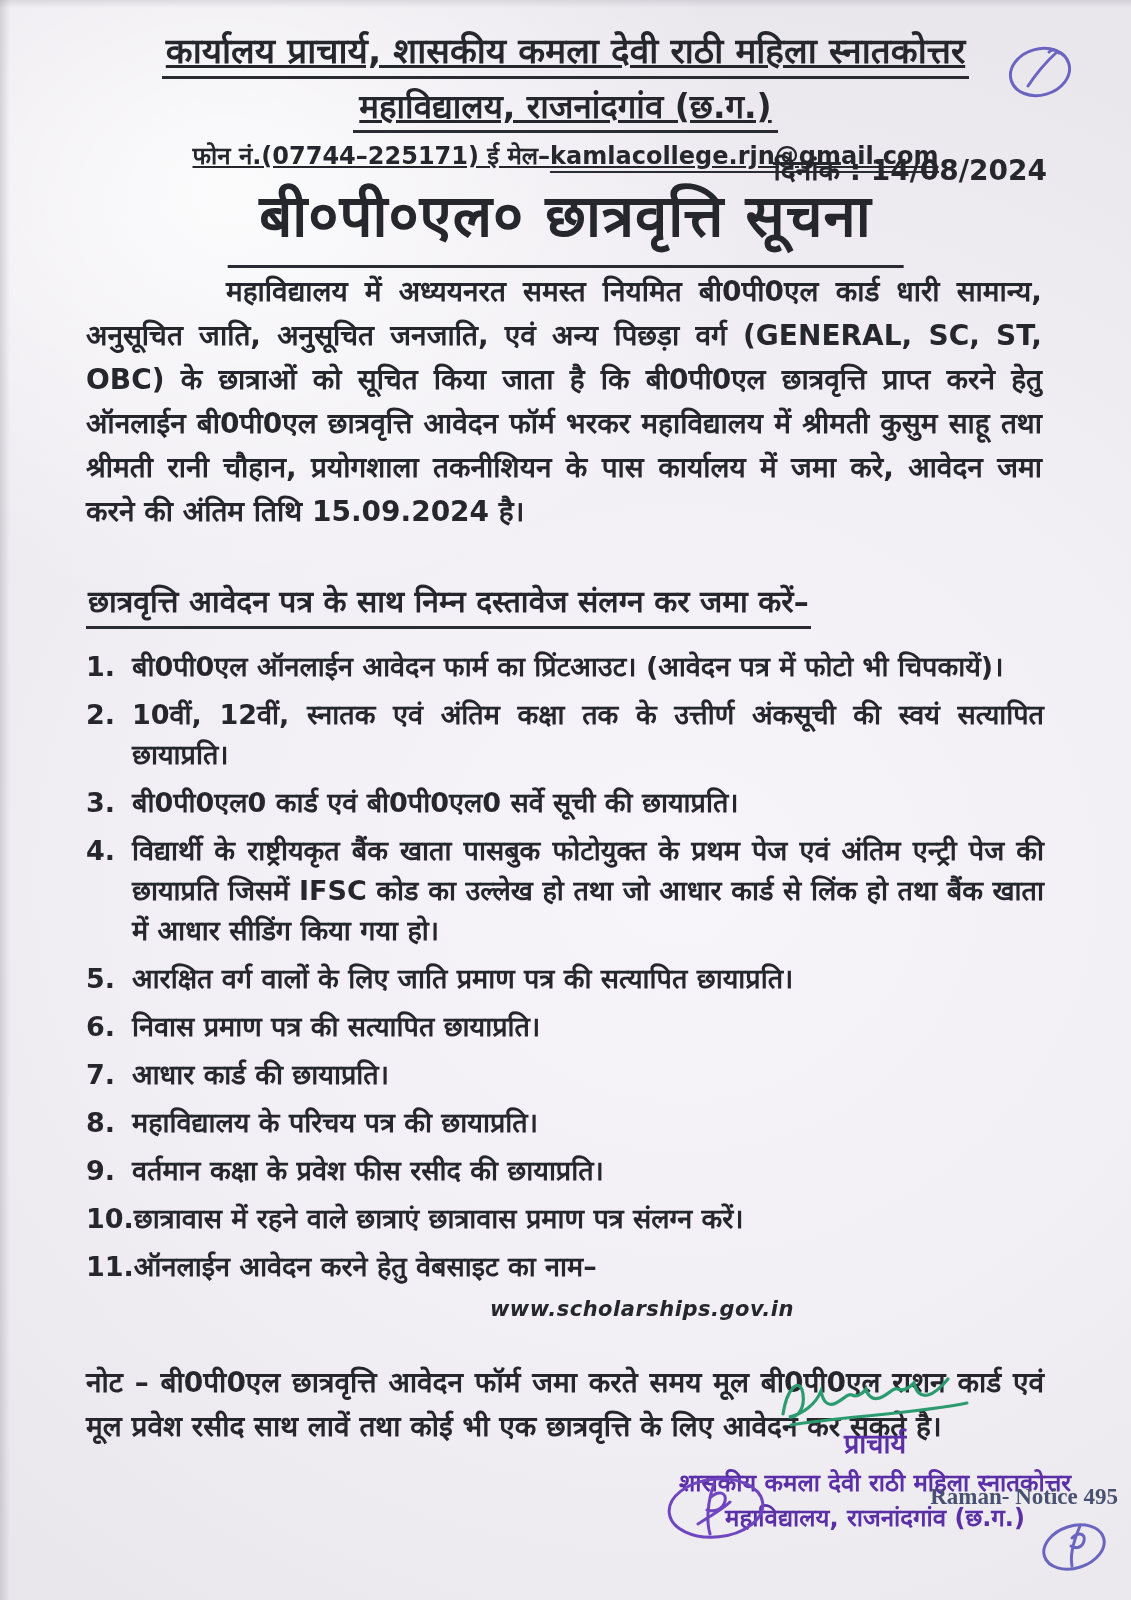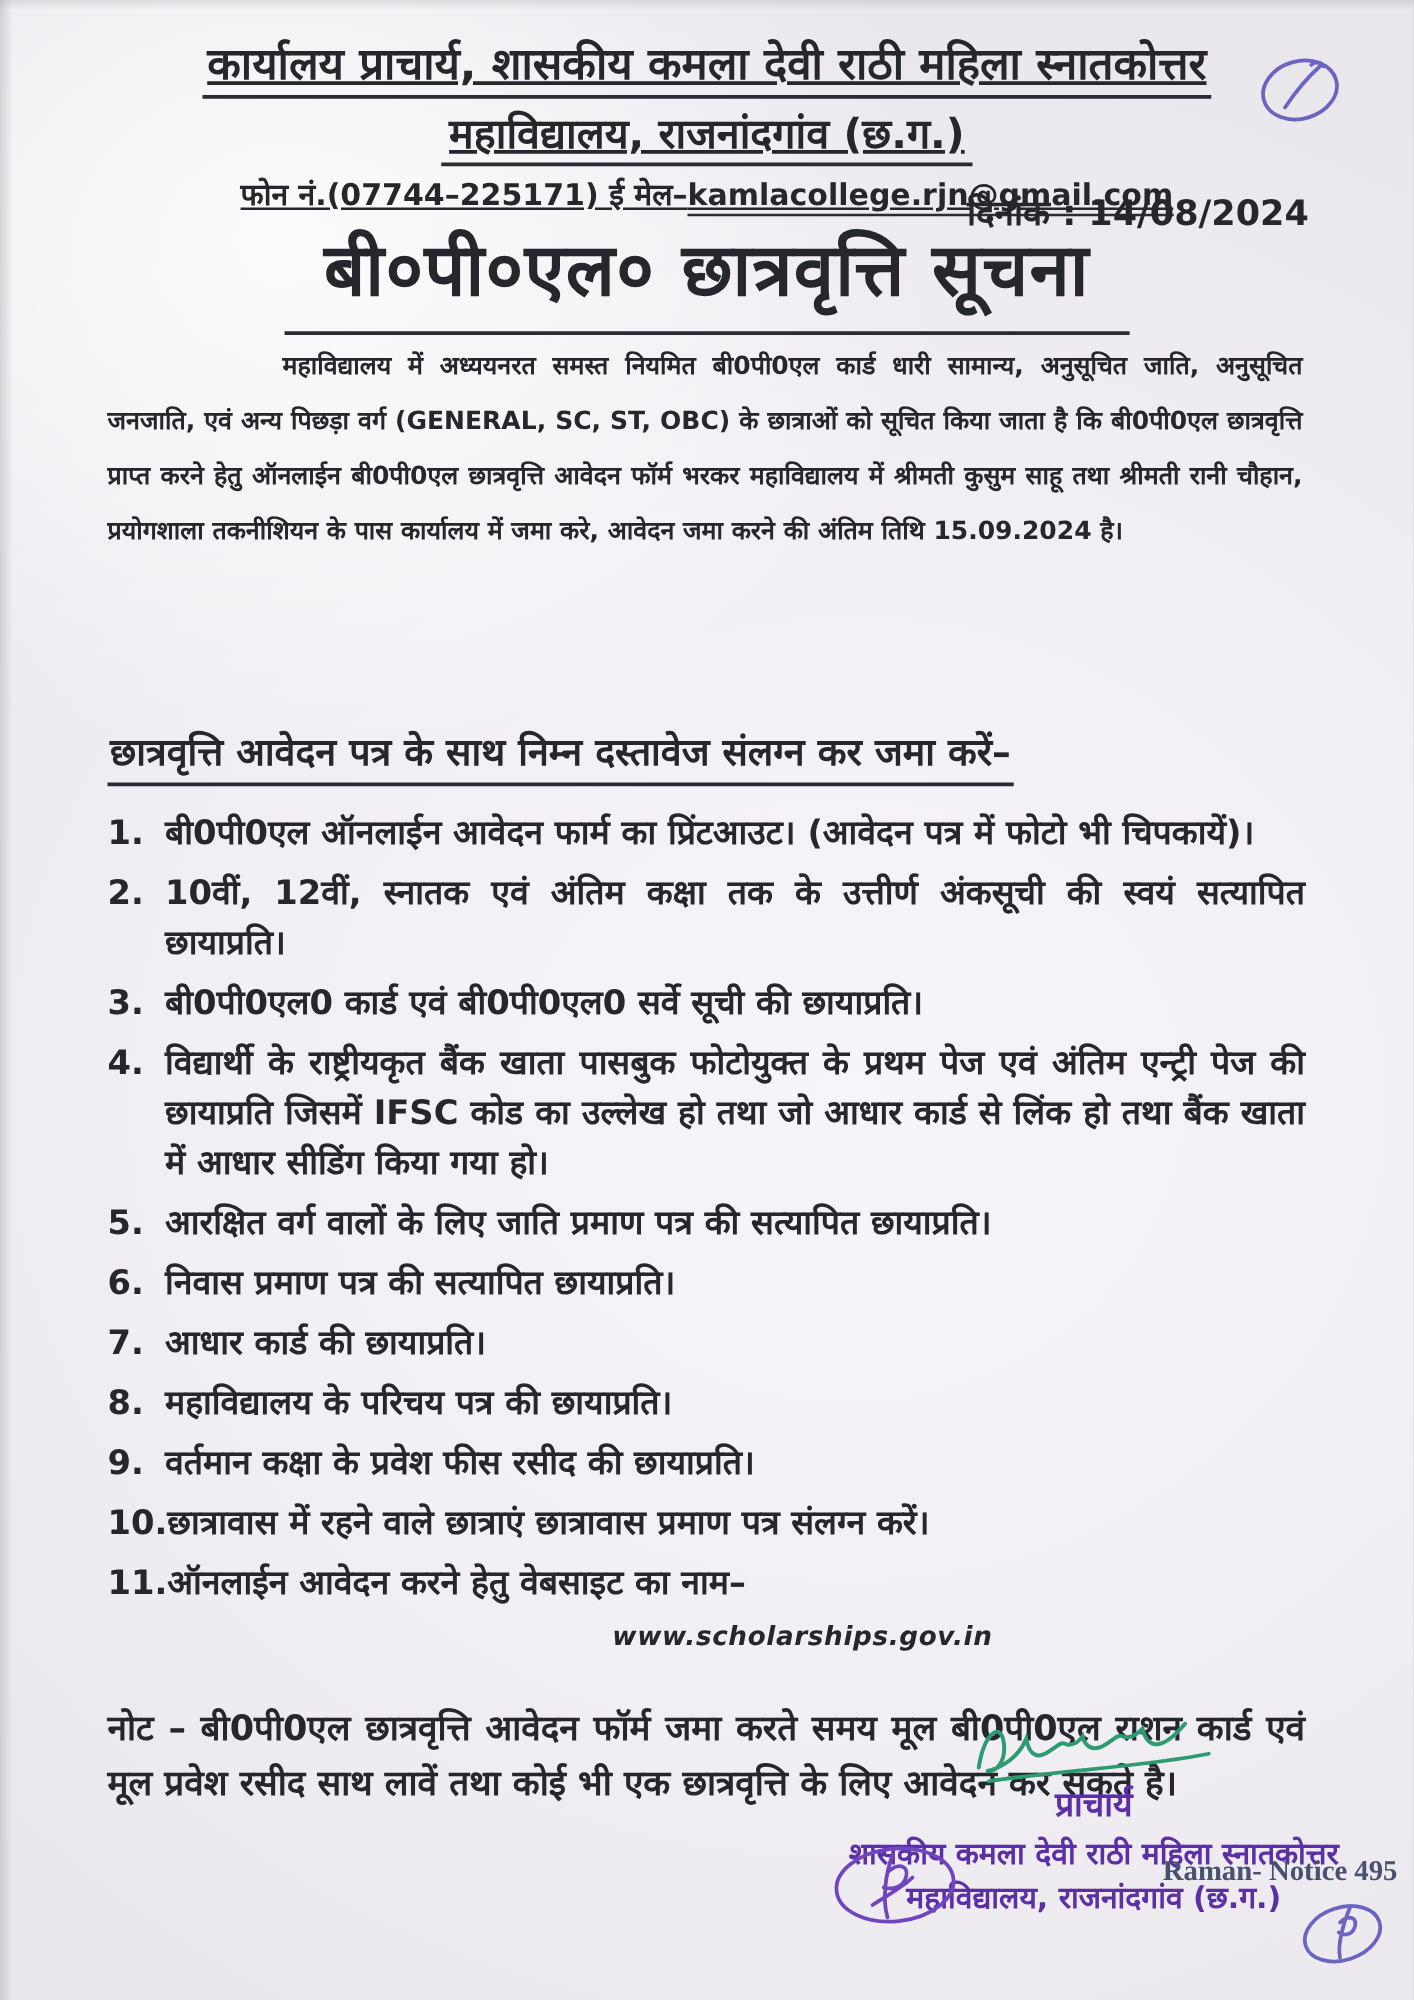--- a/index.html
+++ b/index.html
@@ -27,21 +27,21 @@
   .h3 { margin-top:5px; font-size:24px; font-weight:700; }
   .h3 .email { border-bottom:2px solid #2b2b33; padding-bottom:1px; }
 
   .date { position:absolute; top:150px; right:84px; font-size:28px; font-weight:700; }
 
   .title { position:absolute; top:174px; left:50%; transform:translateX(-50%);
            font-size:58px; font-weight:700; white-space:nowrap;
            border-bottom:3px solid #2b2b33; padding:0 32px 12px; letter-spacing:1px; }
 
   .intro { position:absolute; top:270px; left:86px; width:956px; margin:0;
-           font-size:20px; line-height:44px; font-weight:600;
+           font-size:28px; line-height:44px; font-weight:600;
            text-align:justify; text-indent:140px; }
 
   .lower { position:absolute; top:580px; left:86px; width:958px; }
   .subheading { width:fit-content; font-size:30px; font-weight:700;
                 border-bottom:3px solid #2b2b33; padding:0 2px 5px; margin-bottom:18px; }
   .row { display:flex; margin-bottom:8px; font-size:27px; line-height:40px; font-weight:600; }
   .num { flex:0 0 46px; }
   .itext { flex:1; text-align:justify; }
   .website { width:fit-content; margin:10px 250px 0 auto;
              font-size:21px; font-weight:700; font-style:italic; letter-spacing:.5px; }

